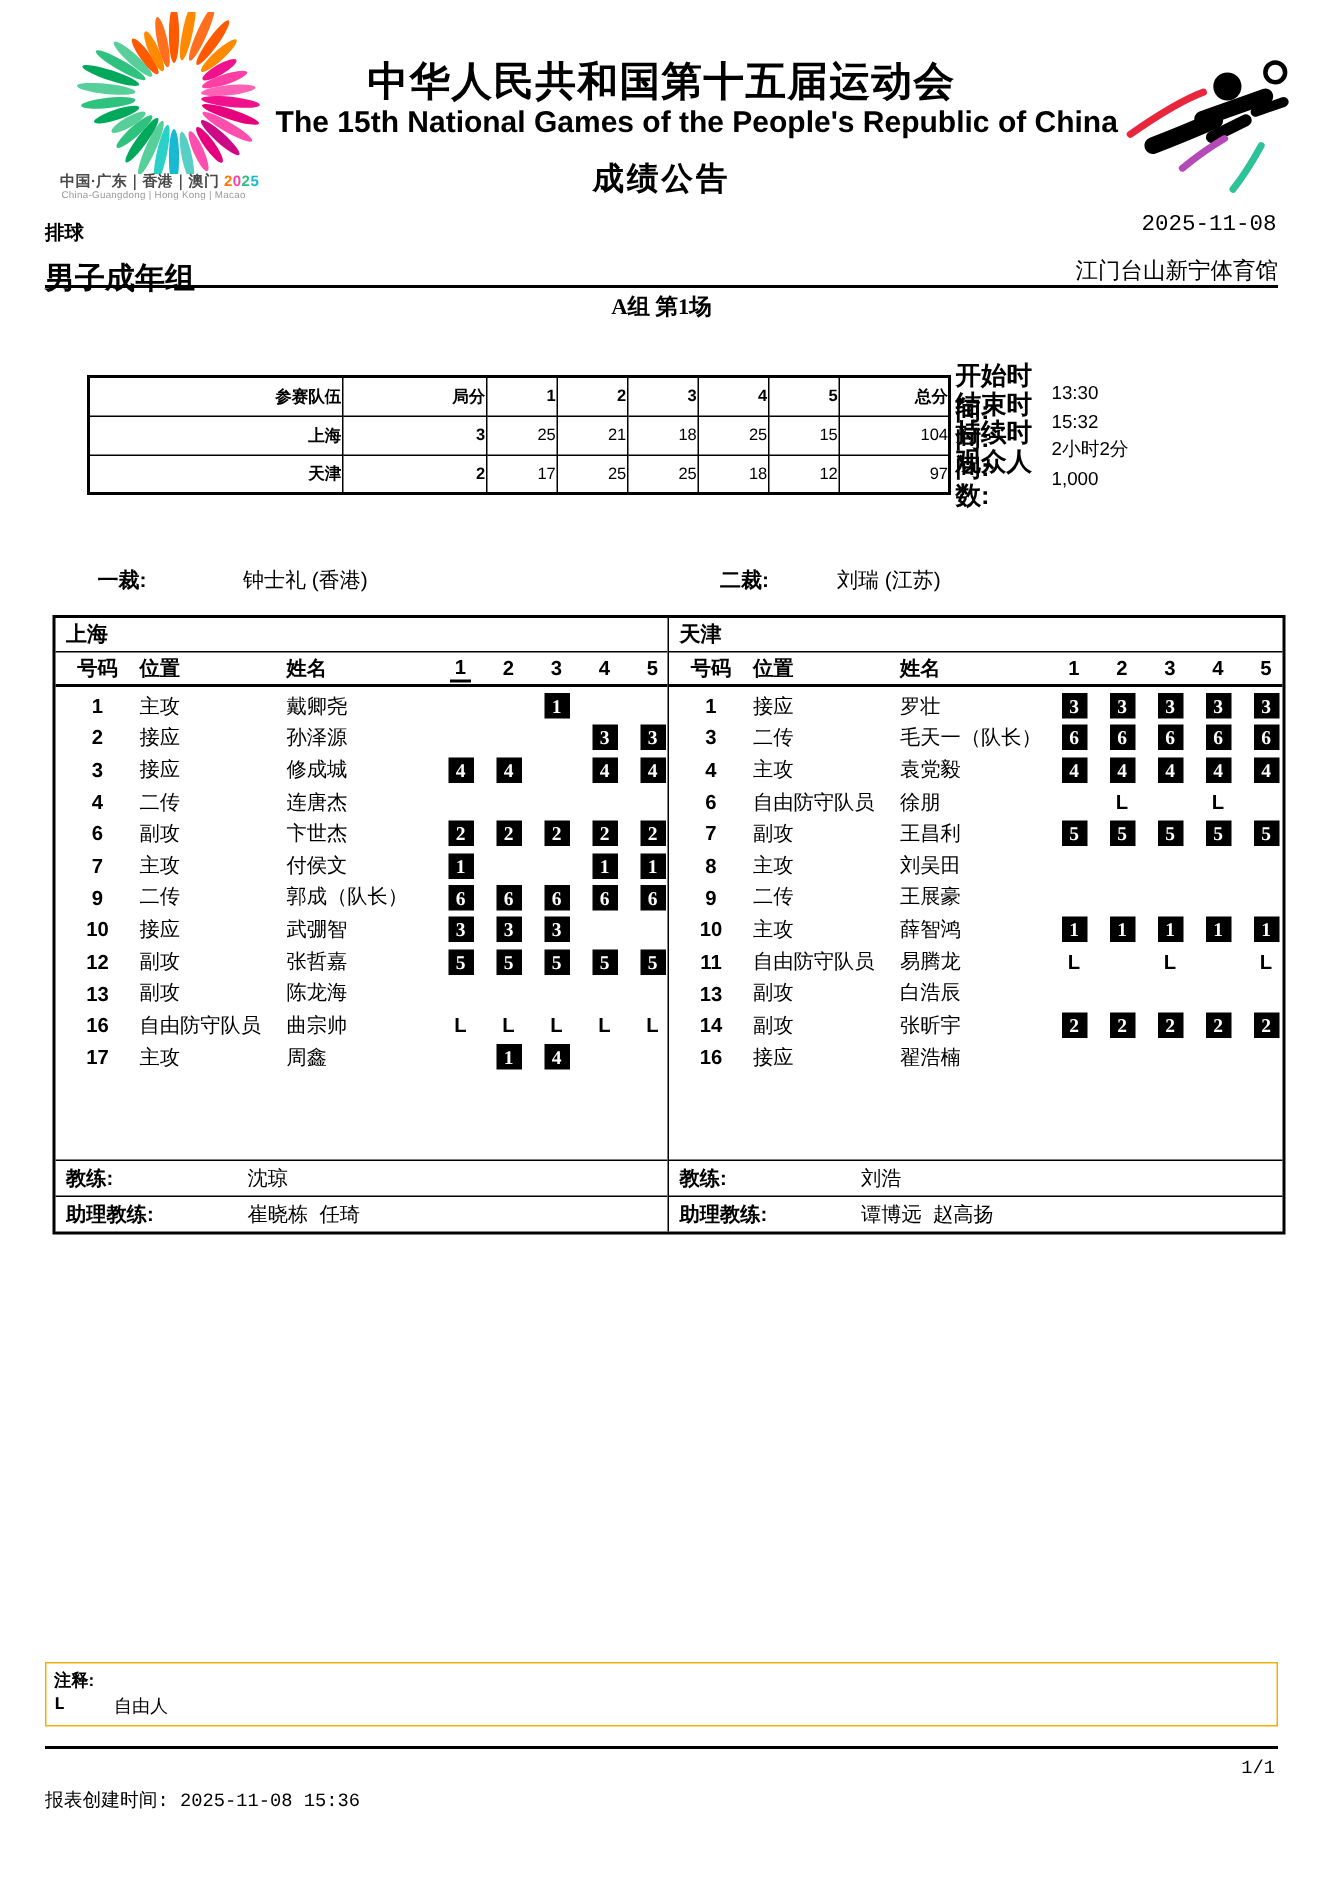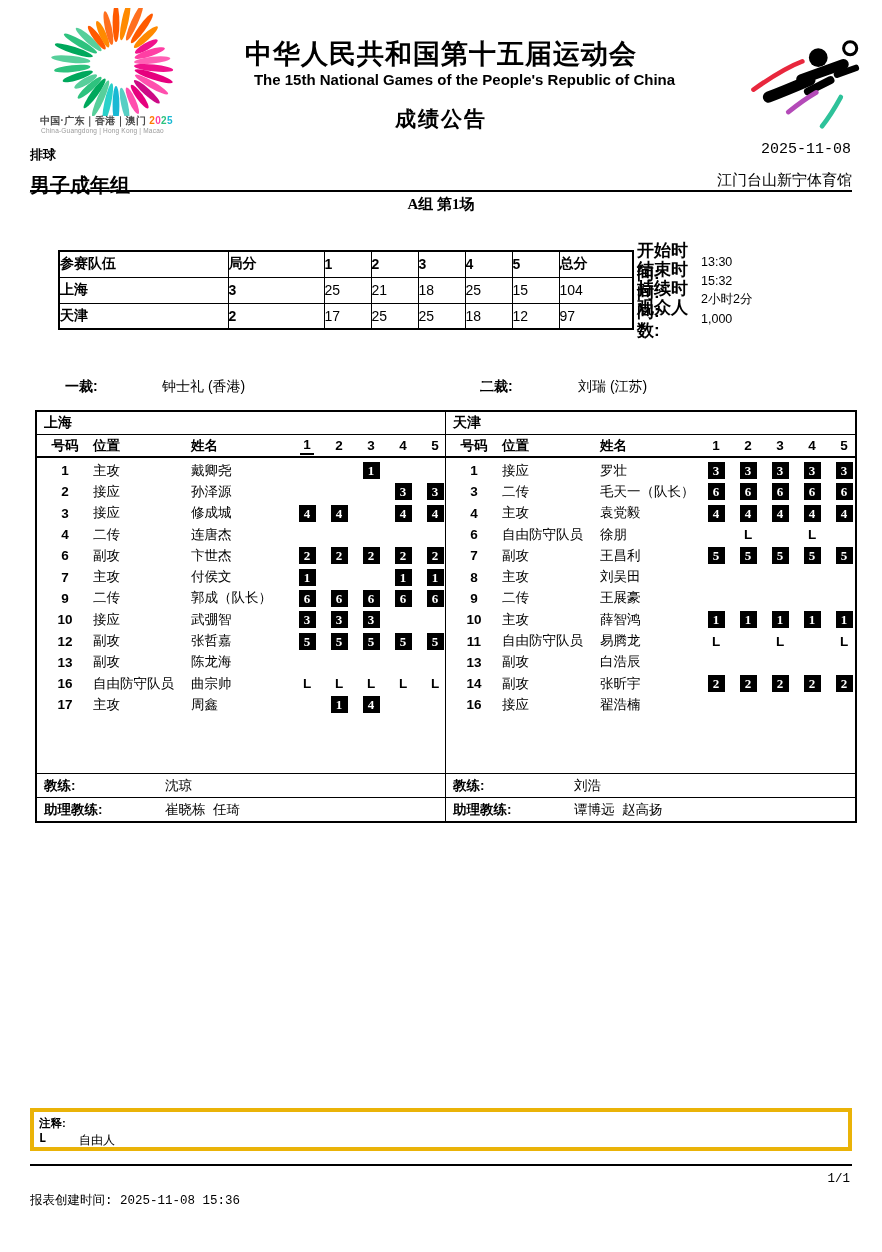--- a/index.html
+++ b/index.html
@@ -8,47 +8,47 @@
     position: relative; width: 882px; height: 1252px; background:#fff;
     font-family: "Liberation Sans","DejaVu Sans",sans-serif; color:#000;
     overflow: hidden; margin: 0 auto;
   }
   
   .logo-svg { position:absolute; left:36px; top:8px; }
   .logo-line1 { position:absolute; left:40px; top:114px; font-size:10px; font-weight:bold; color:#4a4a4a; letter-spacing:.3px; }
   .logo-line1 .yr i { font-style:normal; font-weight:bold; }
   .logo-line2 { position:absolute; left:41px; top:127px; font-size:6.5px; color:#999; letter-spacing:.2px; }
   .title-cn { position:absolute; left:0; right:0; top:36px; text-align:center; font-size:27px; font-weight:bold; letter-spacing:1px; }
-  .title-en { position:absolute; left:0; right:0; top:71px; text-align:center; font-size:15px; font-weight:bold;margin-left:47px; }
+  .title-en { position:absolute; left:0; right:0; top:71px; text-align:center; font-size:20px; font-weight:bold;margin-left:47px; }
   .doc-title { position:absolute; left:0; right:0; top:105px; text-align:center; font-size:21px; font-weight:bold; letter-spacing:2px; }
   .picto { position:absolute; left:746px; top:32px; }
   .sport { position:absolute; left:30px; top:146px; font-size:13px; font-weight:bold; }
   .date  { position:absolute; right:31px; top:141px; font-size:15px; font-family:"Liberation Mono","DejaVu Sans Mono",monospace; }
   .group { position:absolute; left:30px; top:172px; font-size:20px; font-weight:bold; }
   .match { position:absolute; left:0; right:0; top:174px; text-align:center; font-size:15px; font-family:"Liberation Serif","DejaVu Serif",serif; font-weight:bold;margin-top:21px; }
   .venue { position:absolute; right:30px; top:171px; font-size:15px; font-weight:normal; }
   .top-rule { position:absolute; left:30px; top:190px; width:822px; height:2px; background:#000; }
   
   .score-main { position:absolute; left:58px; top:250px; border-collapse:collapse; border:2px solid #000; }
-  .score-main td { border:1px solid #000; height:26px; text-align:left; font-size:14px; vertical-align:middle;margin-left:40px; }
+  .score-main td { border:1px solid #000; height:26px; text-align:right; font-size:11px; vertical-align:middle;margin-left:40px; }
   .score-main td.b { font-weight:bold; }
   .dur-table { position:absolute; left:227px; top:331px; border-collapse:collapse; }
   .dur-table td { border:1px solid #000; height:26px; text-align:center; vertical-align:middle; }
   .dur-label { font-weight:bold; font-size:14.5px; }
   .dur-val { font-family:"Liberation Serif","DejaVu Serif",serif; font-size:14.5px; }
   .match-info { position:absolute; left:637px; top:252px; }
   .mi-row { display:flex; height:19px; align-items:center; }
   .mi-label { font-weight:bold; font-size:17px; width:64px; }
   .mi-value { font-size:12.5px; }
   
   .referees { position:absolute; left:0; top:378px; width:100%; height:18px; font-size:14px; }
   .ref-l1 { position:absolute; left:65px; font-weight:bold; }
   .ref-n1 { position:absolute; left:138px;margin-left:24px; }
   .ref-l2 { position:absolute; left:480px; font-weight:bold; }
-  .ref-n2 { position:absolute; left:558px;margin-left:20px; }
+  .ref-n2 { position:absolute; left:558px; }
   
   .roster { position:absolute; left:35px; top:410px; width:822px; border:2px solid #000; display:flex; background:#fff; }
   .panel { width:409px; }
   .panel.left { border-right:1px solid #000; }
   .team-row { height:23px; border-bottom:1px solid #000; display:flex; align-items:center; padding-left:7px; font-size:14px; font-weight:bold; }
   .head-row { height:23px; border-bottom:2px solid #000; display:flex; align-items:center; font-weight:bold; font-size:13.5px; }
   .players { height:315px; overflow:hidden; padding-top:2px; }
   .p-row { display:flex; height:21.3px; align-items:center; font-size:13.5px; }
   .c-no   { width:44px; text-align:center; font-weight:bold; flex:none;padding-left:12px; }
   .c-pos  { width:96px; padding-left:12px; flex:none; white-space:nowrap; }
@@ -57,21 +57,21 @@
   .head-row .c-pos { padding-left:12px; }
   .hd.marked { border-bottom:2px solid #000; padding:0 3px 1px 3px; }
   .box { font-style:normal; display:inline-block; width:17px; height:17px; background:#000; color:#fff;
          font-family:"Liberation Serif","DejaVu Serif",serif; font-weight:bold; font-size:13px;
          line-height:17px; text-align:center; }
   .lib { font-style:normal; font-weight:bold; font-size:13.5px; }
   .coach-row { height:24px; border-top:1px solid #000; display:flex; align-items:center; font-size:13.5px; }
   .coach-label { font-weight:bold; width:128px; padding-left:7px; flex:none; }
   .coach-name { white-space:pre; }
   
-  .notes { position:absolute; left:30px; top:1108px; width:822px; height:43px; border:4px solid #eab308; }
+  .notes { position:absolute; left:30px; top:1108px; width:822px; height:43px; border:1px solid #eab308; }
   .notes-title { font-size:11.5px; font-weight:bold; padding:4px 0 1px 5px; }
   .notes-line { display:flex; font-size:12px; padding-left:5px; }
   .notes-key { width:40px; font-weight:bold; font-family:"Liberation Mono","DejaVu Sans Mono",monospace; }
   .footer-rule { position:absolute; left:30px; top:1164px; width:822px; height:2px; background:#000; }
   .footer-left { position:absolute; left:30px; top:1172px; font-size:12.5px; font-family:Liberation Mono, monospace;margin-top:20px; }
   .footer-right { position:absolute; right:32px; top:1172px; font-size:12.5px; font-family:"Liberation Mono","DejaVu Sans Mono",monospace; }
 </style>
 </head>
 <body>
 

